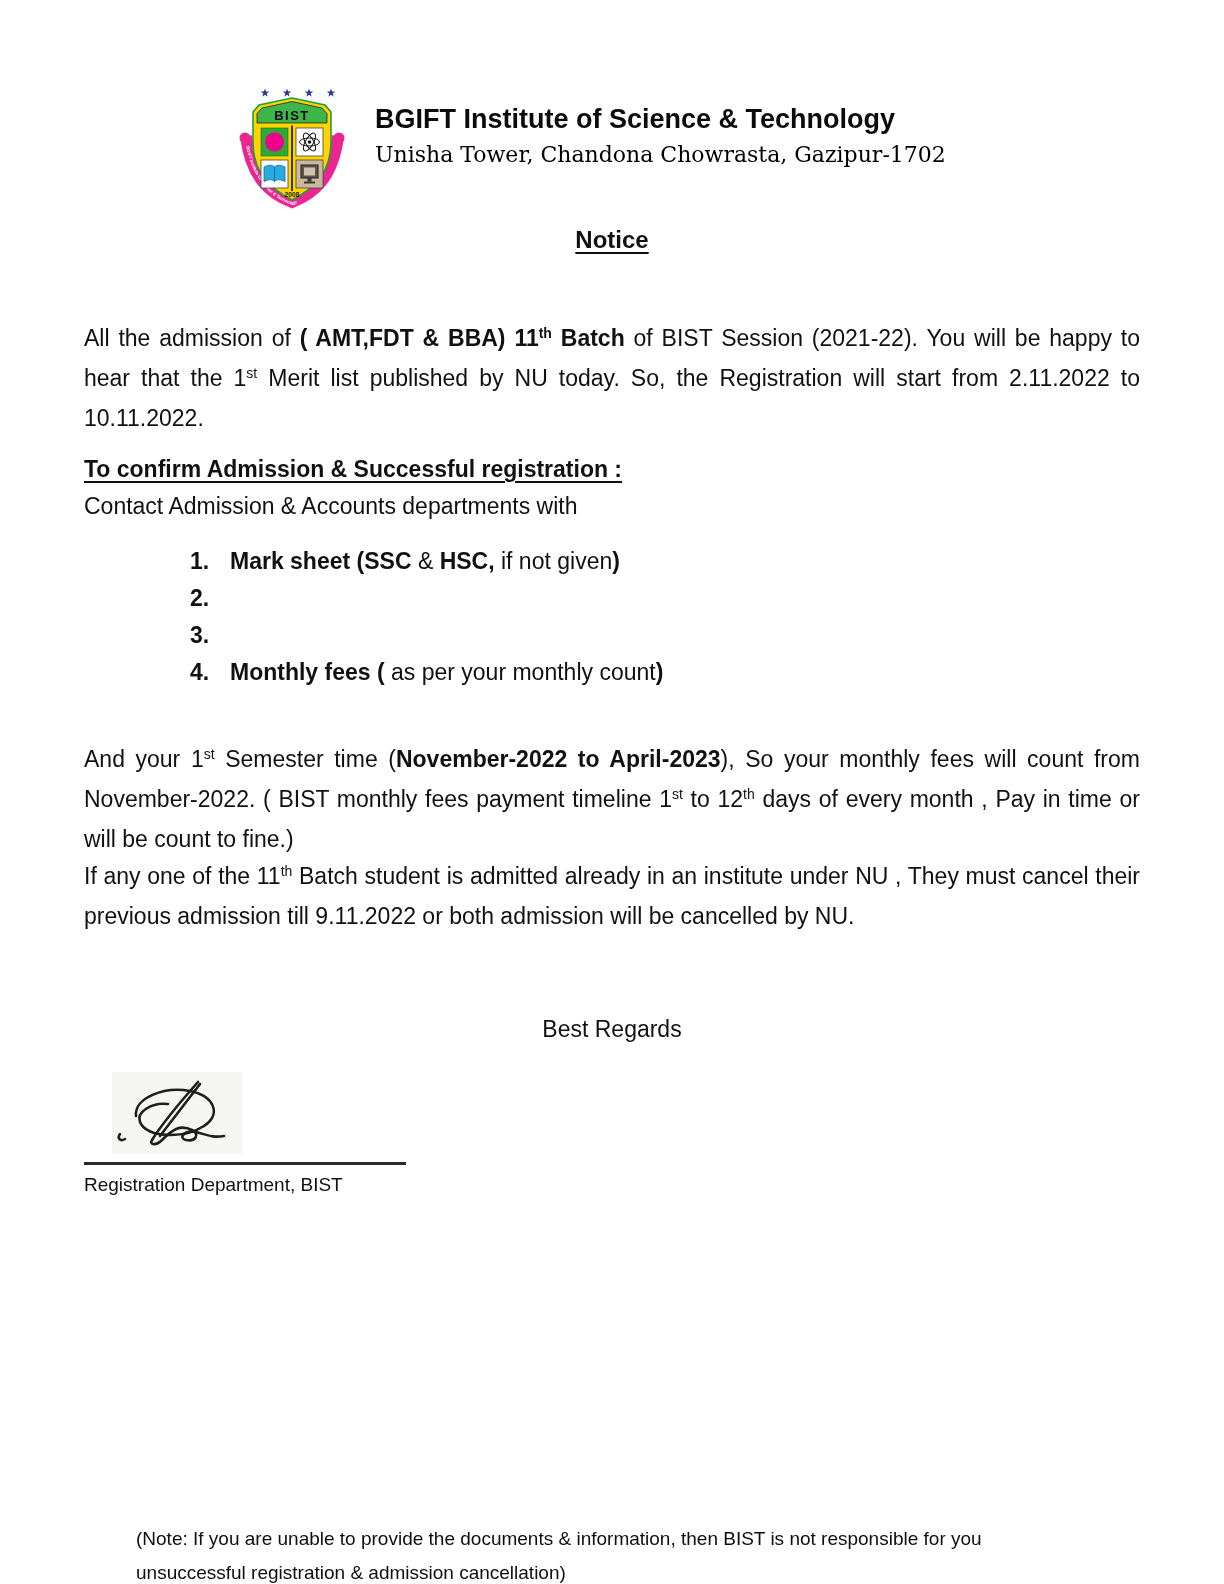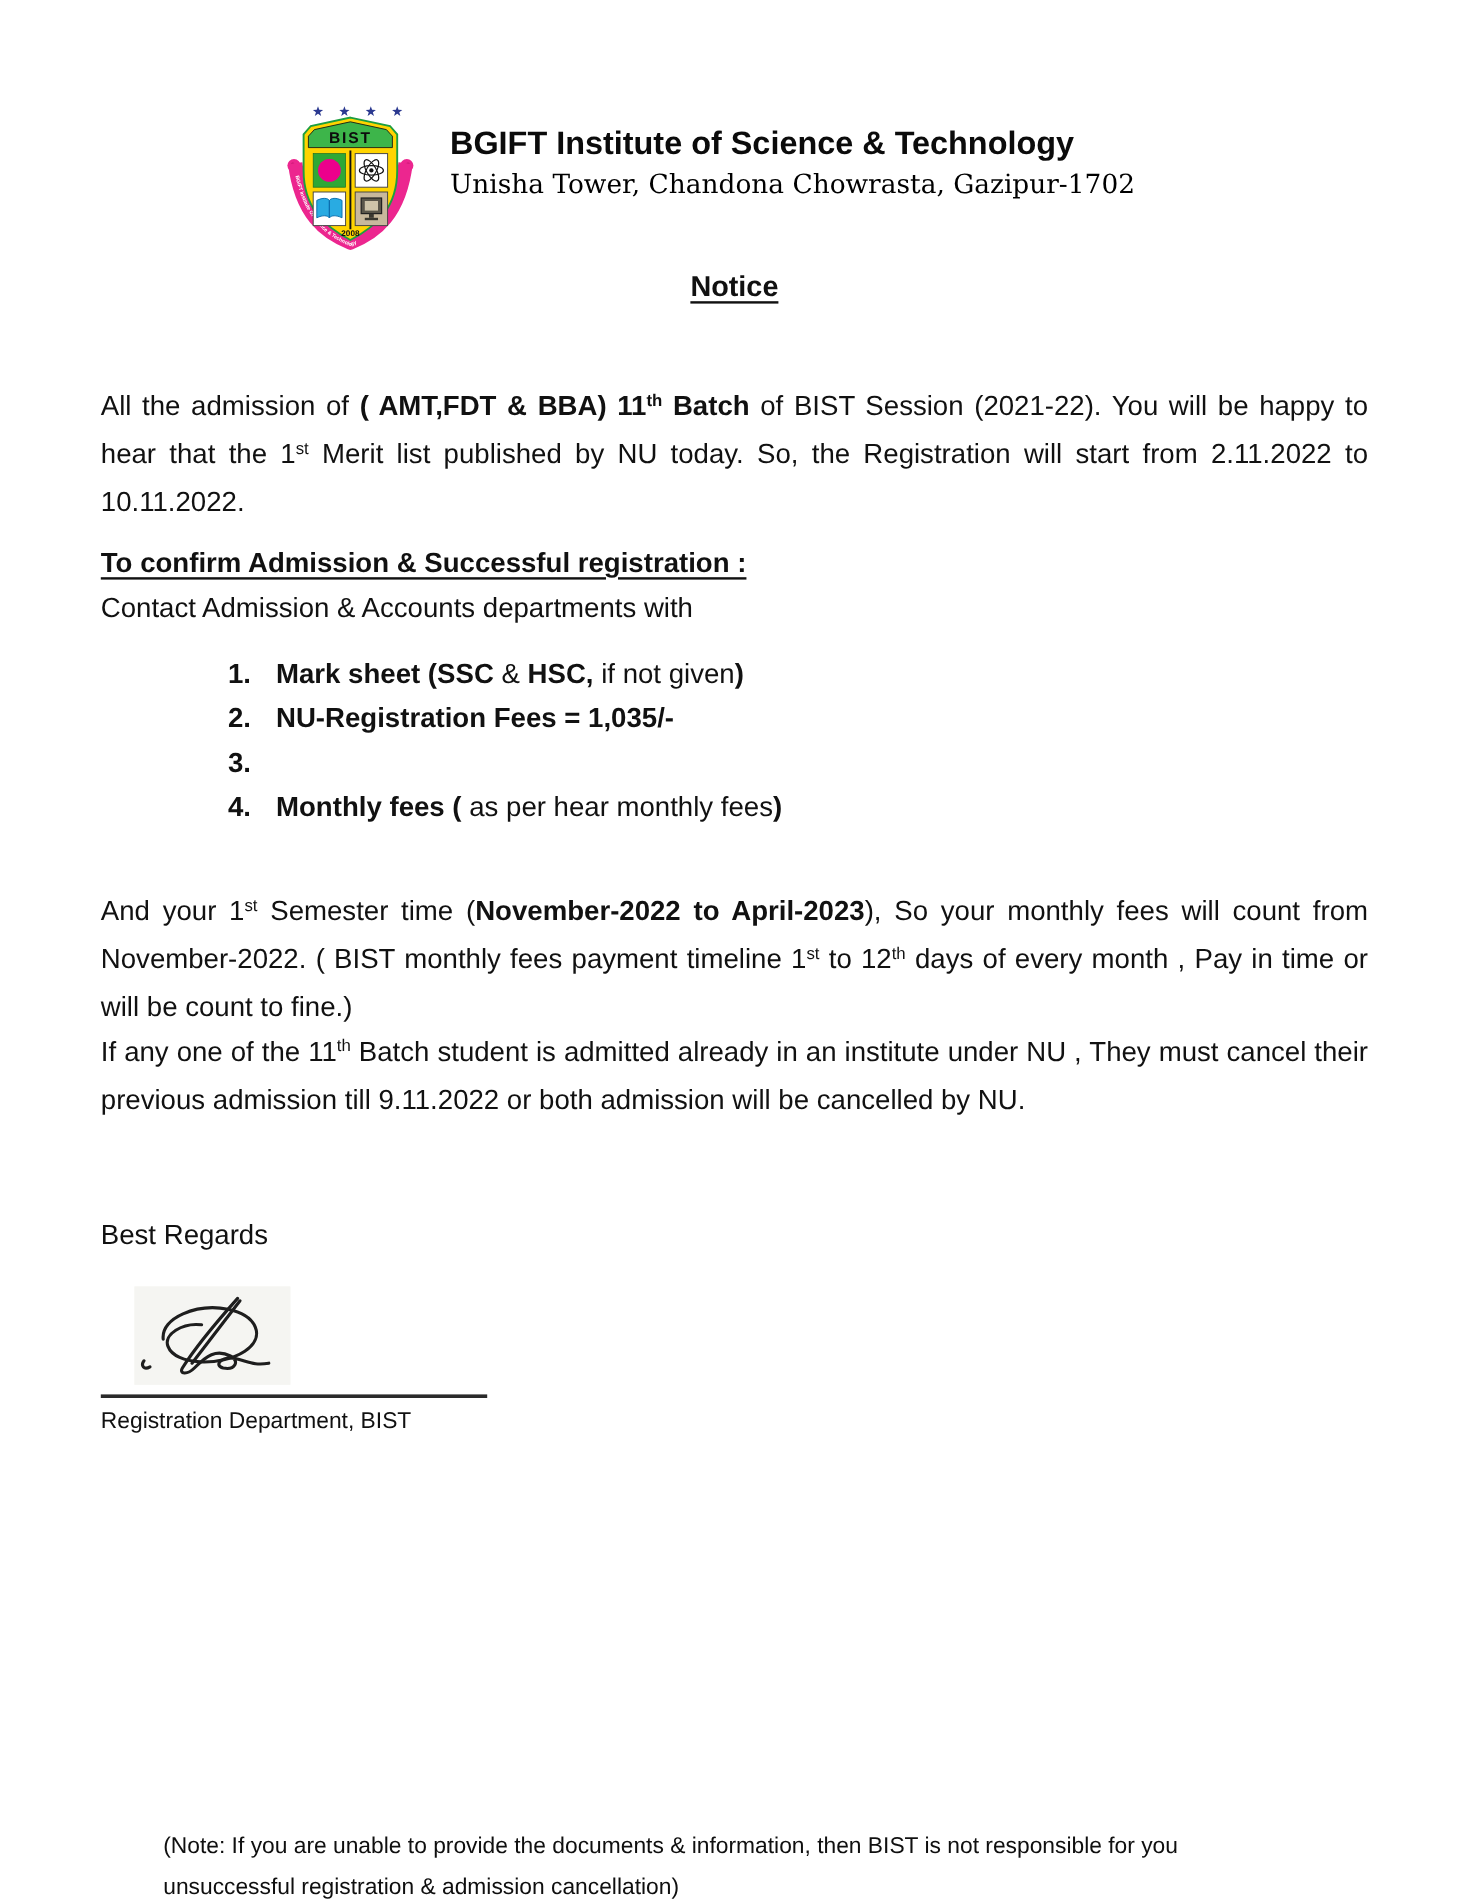--- a/index.html
+++ b/index.html
@@ -24,21 +24,21 @@
   .sup{font-size:14px;position:relative;top:-8px;}
   .intro{margin-top:66px;}
   .confirm-heading{margin-top:14px;font-size:23px;line-height:37px;font-weight:700;
     text-decoration:underline;text-decoration-thickness:2px;text-underline-offset:4px;}
   .contact-line{}
   .req-list{margin:18px 0 0 106px;}
   .req-item{display:flex;font-size:23px;line-height:37px;}
   .req-num{font-weight:700;width:40px;flex:none;}
   .sem-para{margin-top:50px;}
   .cancel-para{}
-  .regards{margin-top:76px;}
+  .regards{margin-top:76px;text-align:center;}
   .sig-wrap{margin:24px 0 0 28px;}
   .sig-img{display:block;width:130px;height:82px;background:#f5f5f2;}
   .sig-line{width:322px;border-top:3px solid #2a2a2a;margin-top:8px;height:0;}
   .signatory{font-size:19px;line-height:34px;margin-top:3px;}
   .footer-note{position:absolute;left:136px;right:136px;top:1438px;font-size:19px;line-height:34px;color:#0f0f0f;}
 </style>
 </head>
 <body>
 
 <div class="page">
@@ -122,28 +122,27 @@
 
     <p class="para contact-line">Contact Admission &amp; Accounts departments with</p>
 
     <div class="req-list">
       <div class="req-item">
         <span class="req-num">1.</span>
         <span><b>Mark sheet (SSC</b><span> &amp; </span><b>HSC,</b><span> if not given</span><b>)</b></span>
       </div>
       <div class="req-item">
         <span class="req-num">2.</span>
-        <span><b>NU-Registration Fees = 1,035/-</b></span>
       </div>
       <div class="req-item">
         <span class="req-num">3.</span>
       </div>
       <div class="req-item">
         <span class="req-num">4.</span>
-        <span><b>Monthly fees (</b><span> as per hear monthly fees</span><b>)</b></span>
+        <span><b>Monthly fees (</b><span> as per your monthly count</span><b>)</b></span>
       </div>
     </div>
 
     <p class="para justify sem-para"><span>And your 1</span><span class="sup">st</span><span> Semester time (</span><b>November-2022 to April-2023</b><span>), So your monthly fees will count from November-2022. ( BIST monthly fees payment timeline 1</span><span class="sup">st</span><span> to 12</span><span class="sup">th</span><span> days of every month , Pay in time or will be count to fine.)</span></p>
 
     <p class="para justify cancel-para"><span>If any one of  the 11</span><span class="sup">th</span><span> Batch student is admitted already in an institute under NU , They must cancel their previous admission till 9.11.2022 or both admission will be cancelled by NU.</span></p>
 
     <p class="para regards">Best Regards</p>
 
     <div class="sig-wrap">

